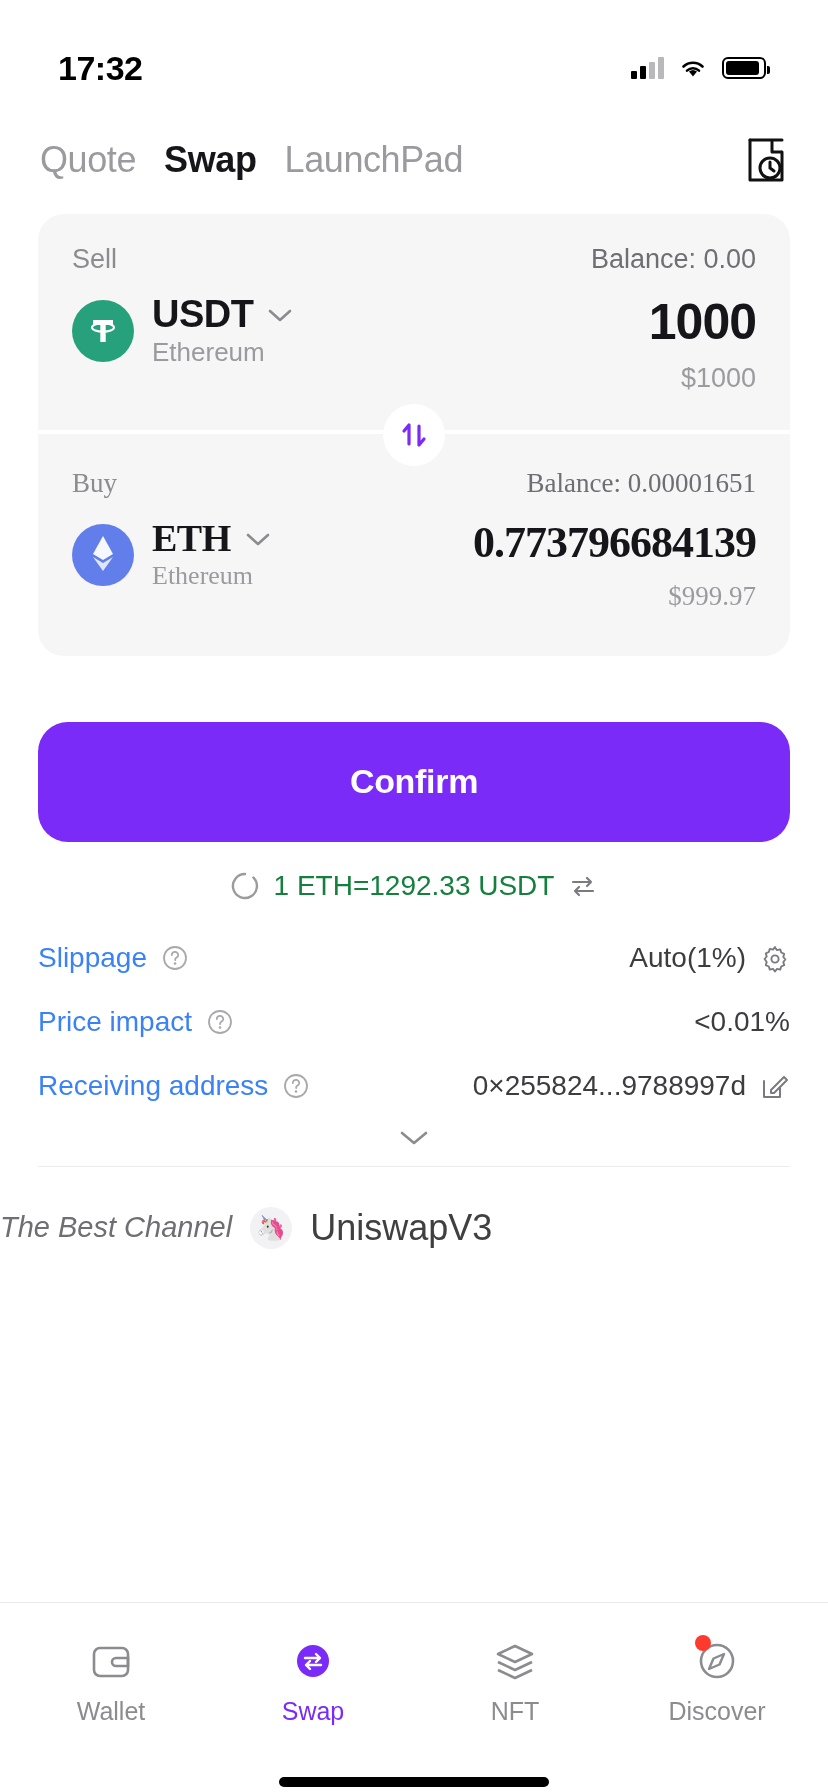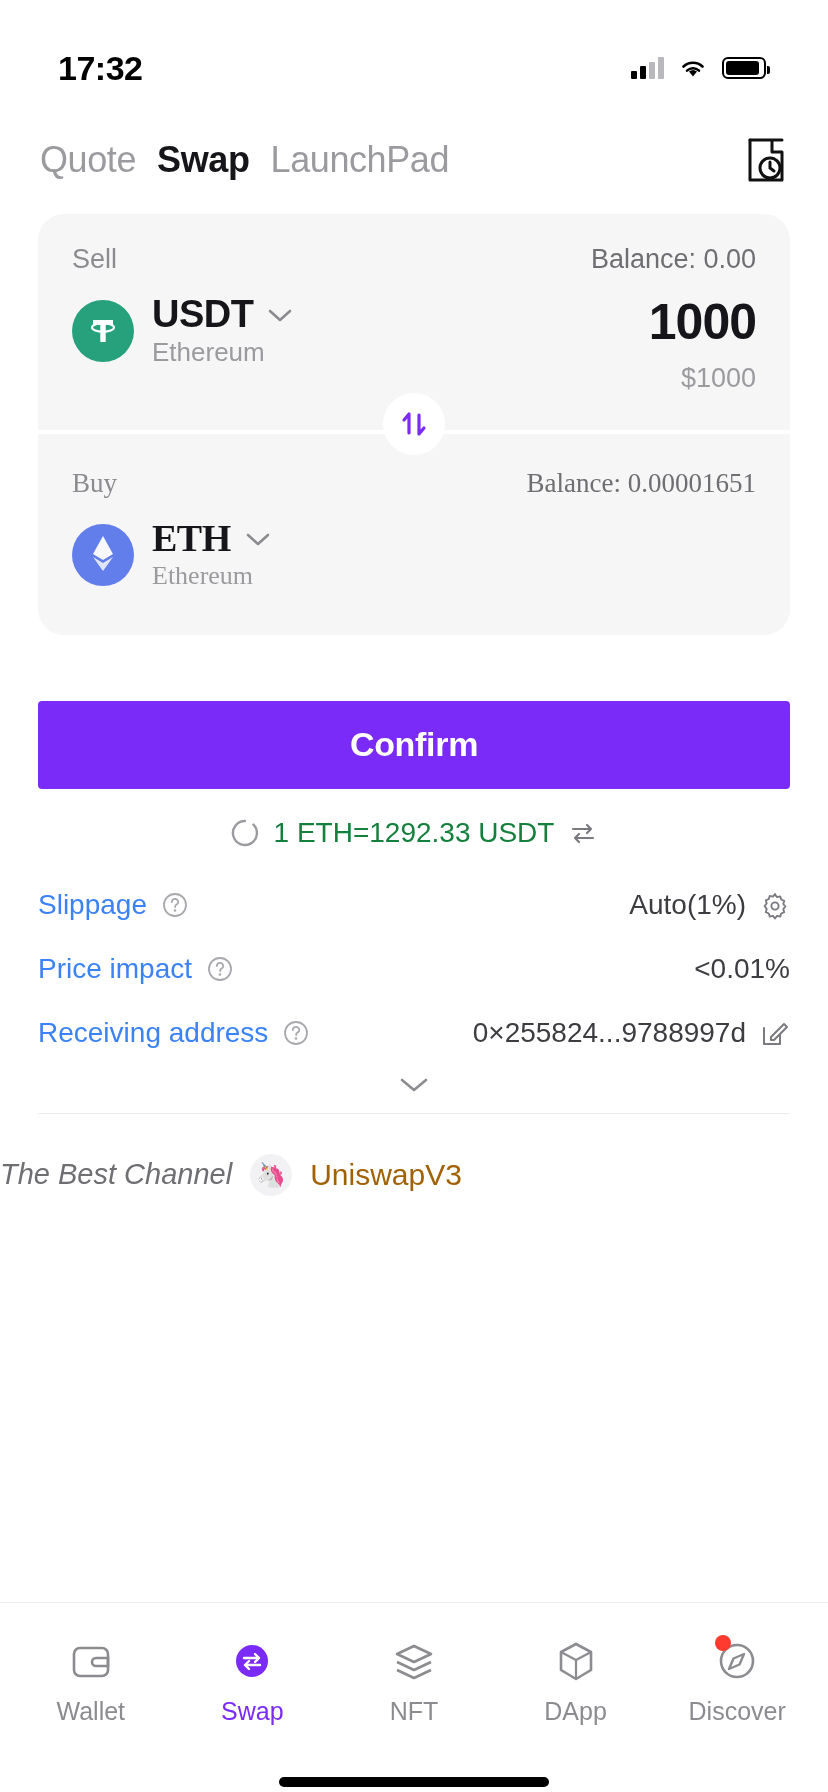--- a/index.html
+++ b/index.html
@@ -34,21 +34,21 @@
     content:""; position:absolute; right:-6px; top:7px;
     width:3px; height:8px; background:#000; border-radius:0 2px 2px 0;
   }
   .battery span{ display:block; height:100%; width:92%; background:#000; border-radius:3px; }
 
   
   .header {
     display:flex; align-items:center; justify-content:space-between;
     padding:20px 40px 22px 40px; flex:0 0 auto;
   }
-  .tabs { display:flex; align-items:flex-start; gap:21px; }
+  .tabs { display:flex; align-items:flex-start; gap:28px; }
   .tab { font-size:36px; color:#9a9a9f; font-weight:400; letter-spacing:-0.4px; }
   .tab.active { color:#15151a; font-weight:700; }
   .hist-icon { width:44px; height:48px; position:relative; }
   .hist-icon svg { display:block; }
 
   
   .card-wrap { padding:8px 38px 0 38px; position:relative; }
   .card { background:#f6f6f6; border-radius:26px; overflow:hidden; position:relative; }
   .panel { padding:30px 34px 28px 34px; position:relative; }
   .panel.sell { padding-bottom:36px; }
@@ -76,21 +76,21 @@
     position:absolute; left:50%; top:50%;
     transform:translate(-50%,-50%);
     width:62px; height:62px; border-radius:50%;
     background:#fff; display:flex; align-items:center; justify-content:center;
     z-index:5;
   }
 
   
   .confirm-wrap { padding:66px 38px 0 38px; }
   .confirm {
-    width:100%; height:88px; border:none; border-radius:4px;
+    width:100%; height:120px; border:none; border-radius:30px;
     background:#7B2BF7; color:#fff; font-size:34px; font-weight:700;
     font-family:inherit; letter-spacing:-0.3px; cursor:pointer;
   }
 
   
   .rate {
     display:flex; align-items:center; justify-content:center; gap:14px;
     padding:28px 0 10px 0;
   }
   .rate-text { font-size:28px; color:#15803d; }
@@ -105,21 +105,21 @@
   .dvalue { font-size:28px; color:#3c3c41; }
   .qmark { display:block; }
 
   .expander { display:flex; align-items:center; justify-content:center; padding:10px 0 18px 0; }
   .hr { height:1px; background:#ececec; margin:0 38px; }
 
   
   .channel { display:flex; align-items:center; gap:18px; padding:40px 0 0 0; }
   .channel-label { font-size:29px; color:#6e6e73; font-style:italic; }
   .channel-badge { width:42px; height:42px; border-radius:50%; background:#f2f2f4; display:flex; align-items:center; justify-content:center; font-size:24px; }
-  .channel-name { font-size:30px; color:#a16207; }
+  .channel-name { font-size:36px; color:#404040; }
 
   .spacer { flex:1 1 auto; }
 
   
   .bottomnav {
     flex:0 0 auto; border-top:1px solid #ededed;
     display:flex; align-items:flex-start; justify-content:space-around;
     padding:34px 10px 0 10px; height:150px;
   }
   .navitem { display:flex; flex-direction:column; align-items:center; gap:10px; width:150px; position:relative; }
@@ -225,20 +225,24 @@
             <div class="token-meta">
               <div class="token-top">
                 <div class="token-sym">ETH</div>
                 <svg class="chev" width="26" height="16" viewBox="0 0 26 16">
                   <path d="M3 4l10 9 10-9" stroke="#8b8b90" stroke-width="2.6" fill="none" stroke-linecap="round" stroke-linejoin="round"></path>
                 </svg>
               </div>
               <div class="token-chain">Ethereum</div>
             </div>
           </div>
+          <div class="amount-col">
+            <div class="amount buy-amt">0.773796684139</div>
+            <div class="amount-fiat">$999.97</div>
+          </div>
         </div>
       </div>
 
       <div class="swap-toggle">
         <svg width="34" height="34" viewBox="0 0 34 34">
           <path d="M12 26V7M12 7l-5 6" stroke="#7B2BF7" stroke-width="3.2" fill="none" stroke-linecap="round" stroke-linejoin="round"></path>
           <path d="M22 8v19M22 27l5-6" stroke="#7B2BF7" stroke-width="3.2" fill="none" stroke-linecap="round" stroke-linejoin="round"></path>
         </svg>
       </div>
 
@@ -356,29 +360,20 @@
       <div class="navicon">
         <svg width="46" height="42" viewBox="0 0 46 42">
           <path d="M23 5l17 8-17 8-17-8 17-8z" fill="none" stroke="#8b8b90" stroke-width="2.6" stroke-linejoin="round"></path>
           <path d="M6 21l17 8 17-8" fill="none" stroke="#8b8b90" stroke-width="2.6" stroke-linejoin="round"></path>
           <path d="M6 29l17 8 17-8" fill="none" stroke="#8b8b90" stroke-width="2.6" stroke-linejoin="round"></path>
         </svg>
       </div>
       <div class="navlabel">NFT</div>
     </div>
 
-    <div class="navitem">
-      <div class="navicon">
-        <svg width="44" height="44" viewBox="0 0 44 44">
-          <path d="M22 4l15 8v18l-15 9-15-9V12l15-8z" fill="none" stroke="#8b8b90" stroke-width="2.6" stroke-linejoin="round"></path>
-          <path d="M22 20l15-8M22 20v19M22 20L7 12" fill="none" stroke="#8b8b90" stroke-width="2.2" stroke-linejoin="round"></path>
-        </svg>
-      </div>
-      <div class="navlabel">DApp</div>
-    </div>
 
     <div class="navitem">
       <div class="navicon">
         <svg width="44" height="44" viewBox="0 0 44 44">
           <circle cx="22" cy="21" r="16" fill="none" stroke="#8b8b90" stroke-width="2.6"></circle>
           <path d="M29 14l-4.5 10.5L14 29l4.5-10.5L29 14z" fill="none" stroke="#8b8b90" stroke-width="2.4" stroke-linejoin="round"></path>
         </svg>
         <div class="dot"></div>
       </div>
       <div class="navlabel">Discover</div>

